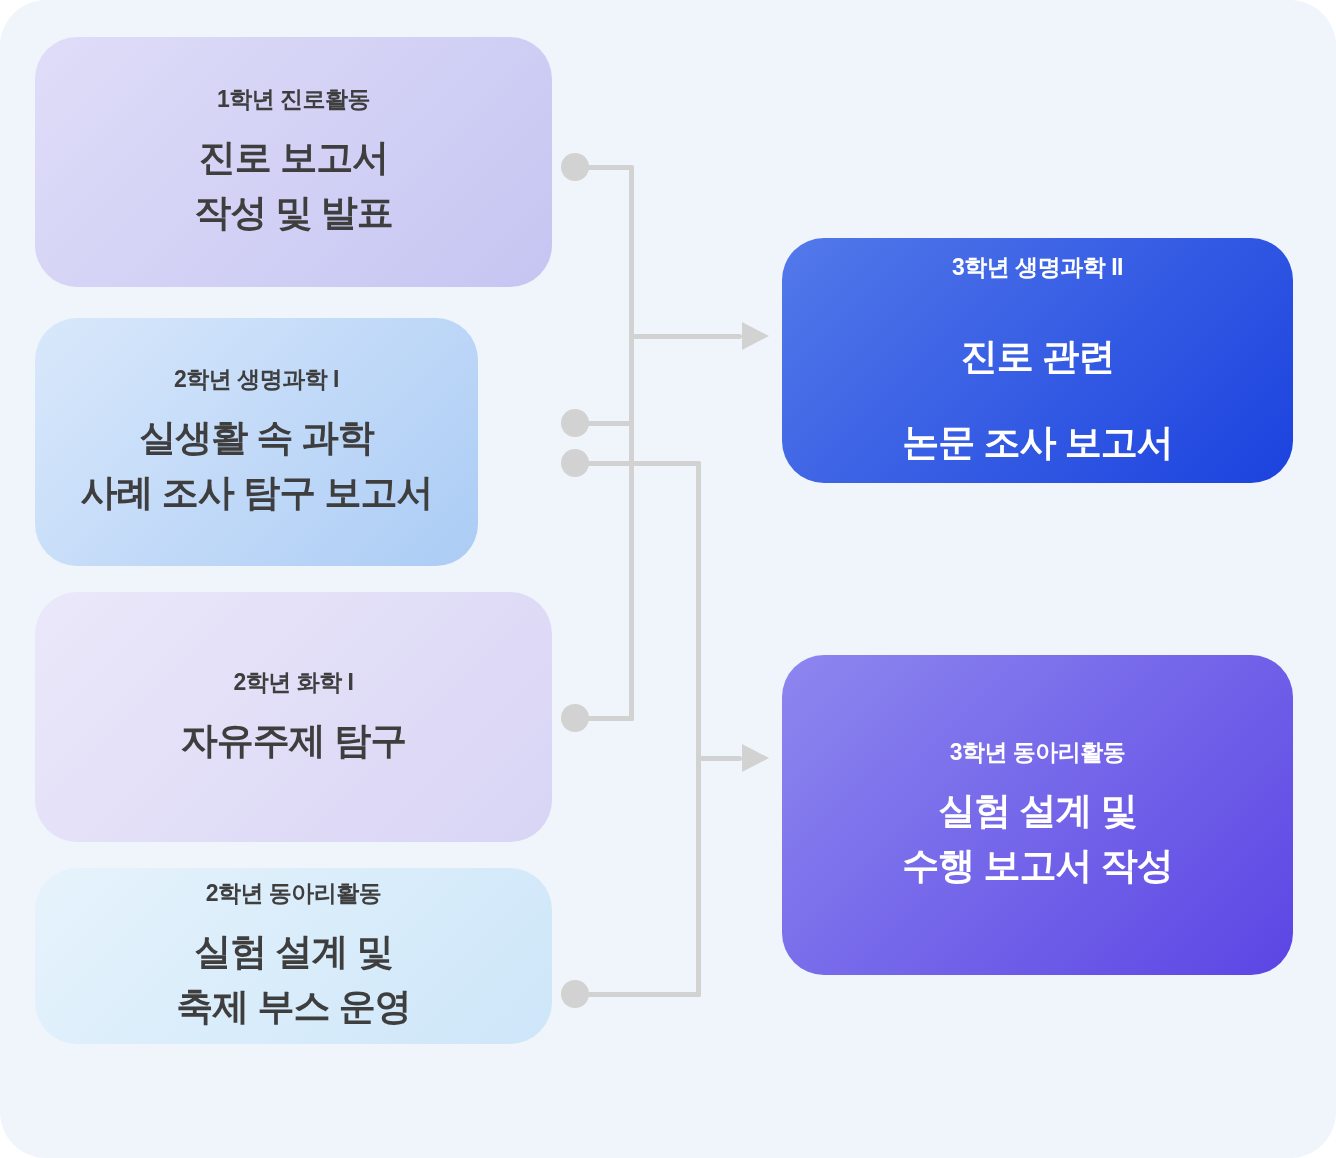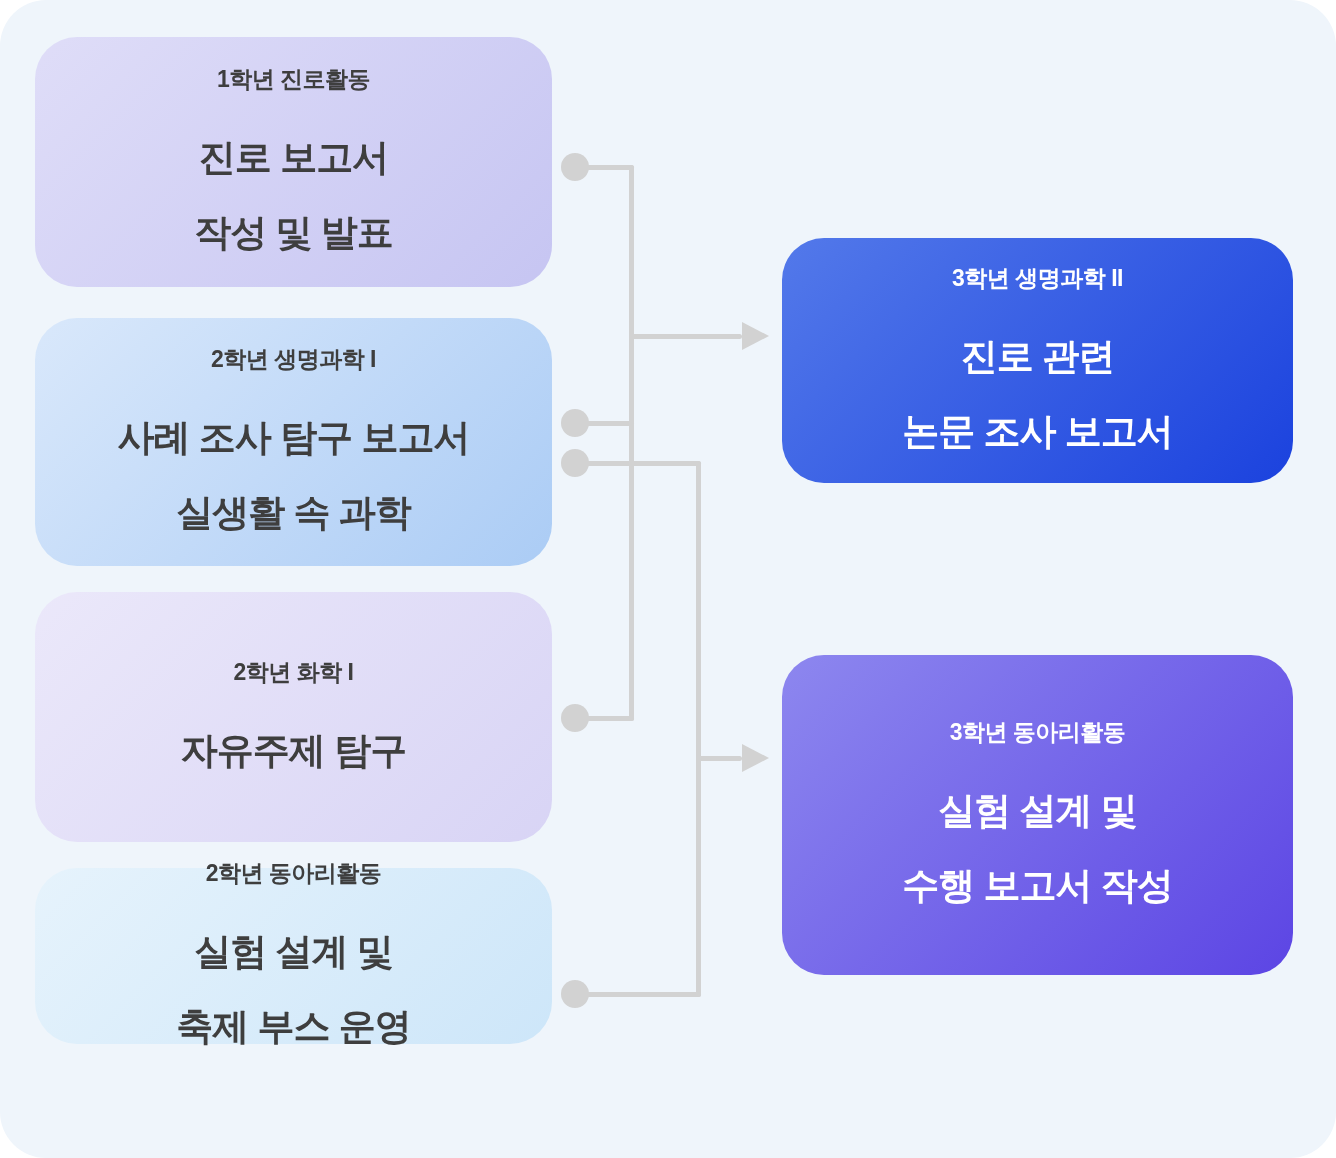--- a/index.html
+++ b/index.html
@@ -21,31 +21,31 @@
     position:absolute;display:flex;flex-direction:column;
     align-items:center;justify-content:center;text-align:center;
     border-radius:42px;
   }
   .card-header{
     font-size:23px;font-weight:700;letter-spacing:-0.5px;
     margin-bottom:15px;white-space:nowrap;
   }
   .card-line{
     font-size:37px;font-weight:700;letter-spacing:-1px;
-    line-height:55px;white-space:nowrap;margin-top:20px;
+    line-height:55px;white-space:nowrap;
   }
   .card-left{color:var(--text-dark);}
   .card-right{color:var(--text-light);}
   
   .pos-l1{left:35px;top:37px;width:517px;height:250px;}
-  .pos-l2{left:35px;top:318px;width:517px;height:248px;}
+  .pos-l2{left:35px;top:318px;width:443px;height:248px;}
   .pos-l3{left:35px;top:592px;width:517px;height:250px;}
   .pos-l4{left:35px;top:868px;width:517px;height:176px;}
   
-  .pos-r1{left:782px;top:238px;width:511px;height:245px;}
+  .pos-r1{left:782px;top:238px;width:511px;height:245px;gap:31px;}
   .pos-r2{left:782px;top:655px;width:511px;height:320px;}
   
   .connectors{position:absolute;left:0;top:0;width:100%;height:100%;pointer-events:none;}
   .dot{
     position:absolute;width:28px;height:28px;border-radius:50%;
     background:var(--connector);
   }
   .hline{position:absolute;height:5px;background:var(--connector);border-radius:3px;}
   .vline{position:absolute;width:5px;background:var(--connector);border-radius:3px;}
   .arrowhead{
@@ -61,22 +61,22 @@
 <div class="page">
 
   <div class="card card-left pos-l1" style="background: linear-gradient(135deg, rgb(223, 221, 248), rgb(198, 197, 242));">
     <div class="card-header">1학년 진로활동</div>
     <div class="card-line">진로 보고서</div>
     <div class="card-line">작성 및 발표</div>
   </div>
 
   <div class="card card-left pos-l2" style="background: linear-gradient(135deg, rgb(217, 232, 251), rgb(171, 204, 245));">
     <div class="card-header">2학년 생명과학 I</div>
+    <div class="card-line">실생활 속 과학</div>
     <div class="card-line">사례 조사 탐구 보고서</div>
-    <div class="card-line">실생활 속 과학</div>
   </div>
 
   <div class="card card-left pos-l3" style="background: linear-gradient(135deg, rgb(235, 232, 250), rgb(216, 212, 245));">
     <div class="card-header">2학년 화학 I</div>
     <div class="card-line">자유주제 탐구</div>
   </div>
 
   <div class="card card-left pos-l4" style="background: linear-gradient(135deg, rgb(230, 243, 252), rgb(205, 230, 249));">
     <div class="card-header">2학년 동아리활동</div>
     <div class="card-line">실험 설계 및</div>

